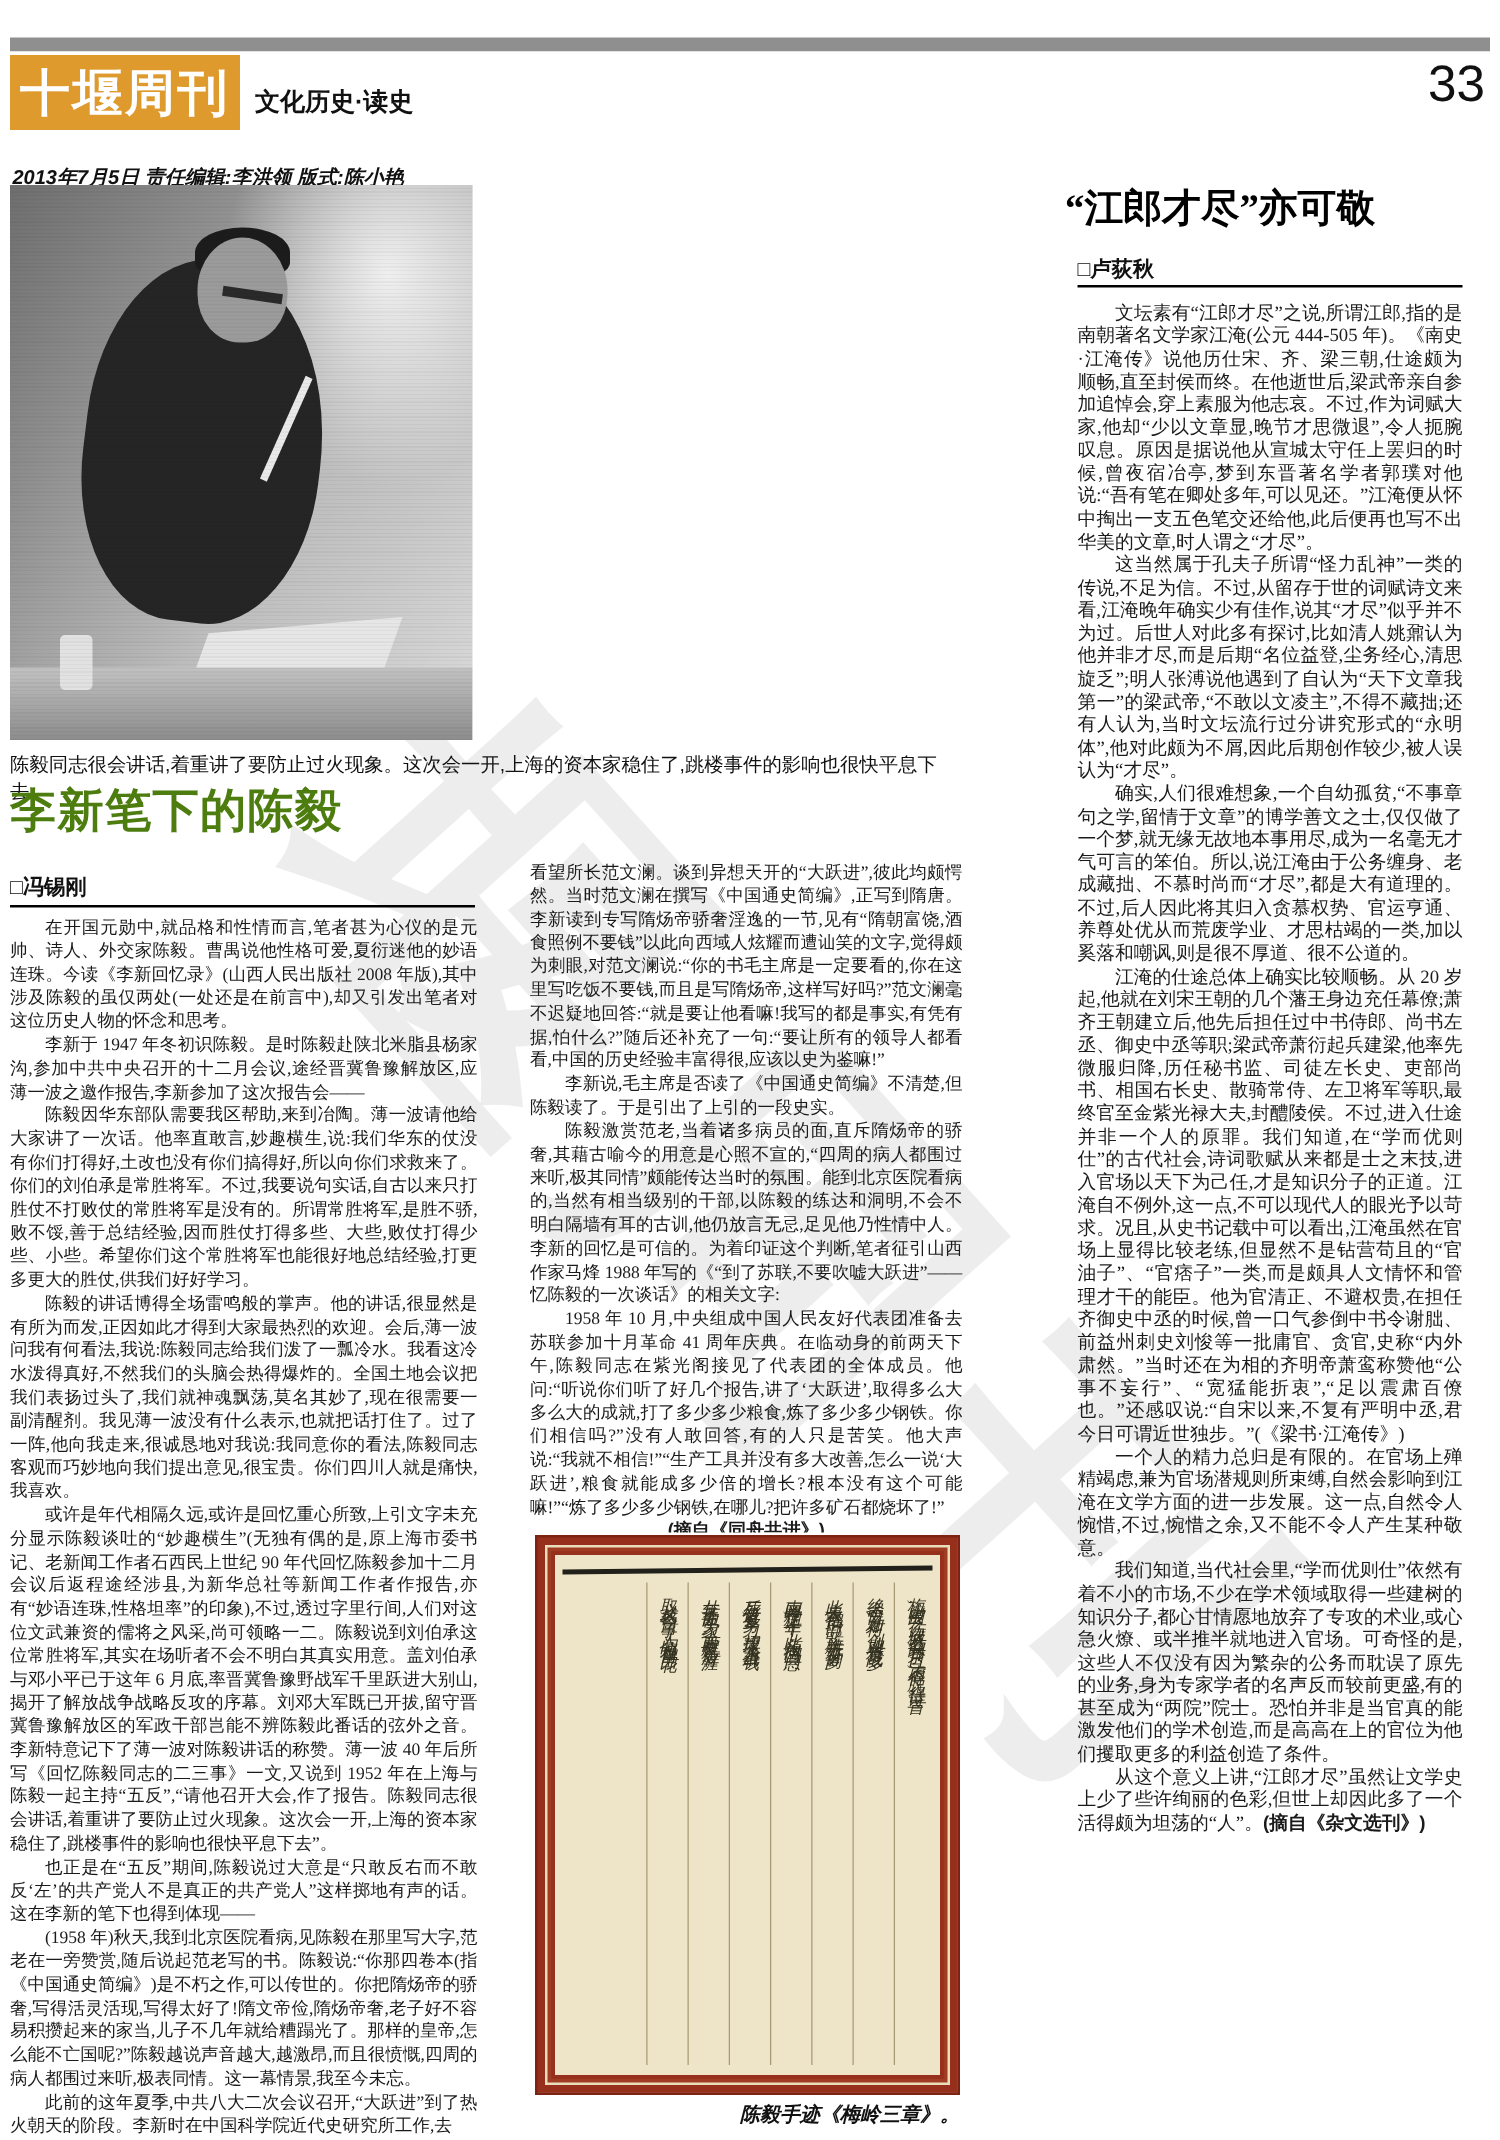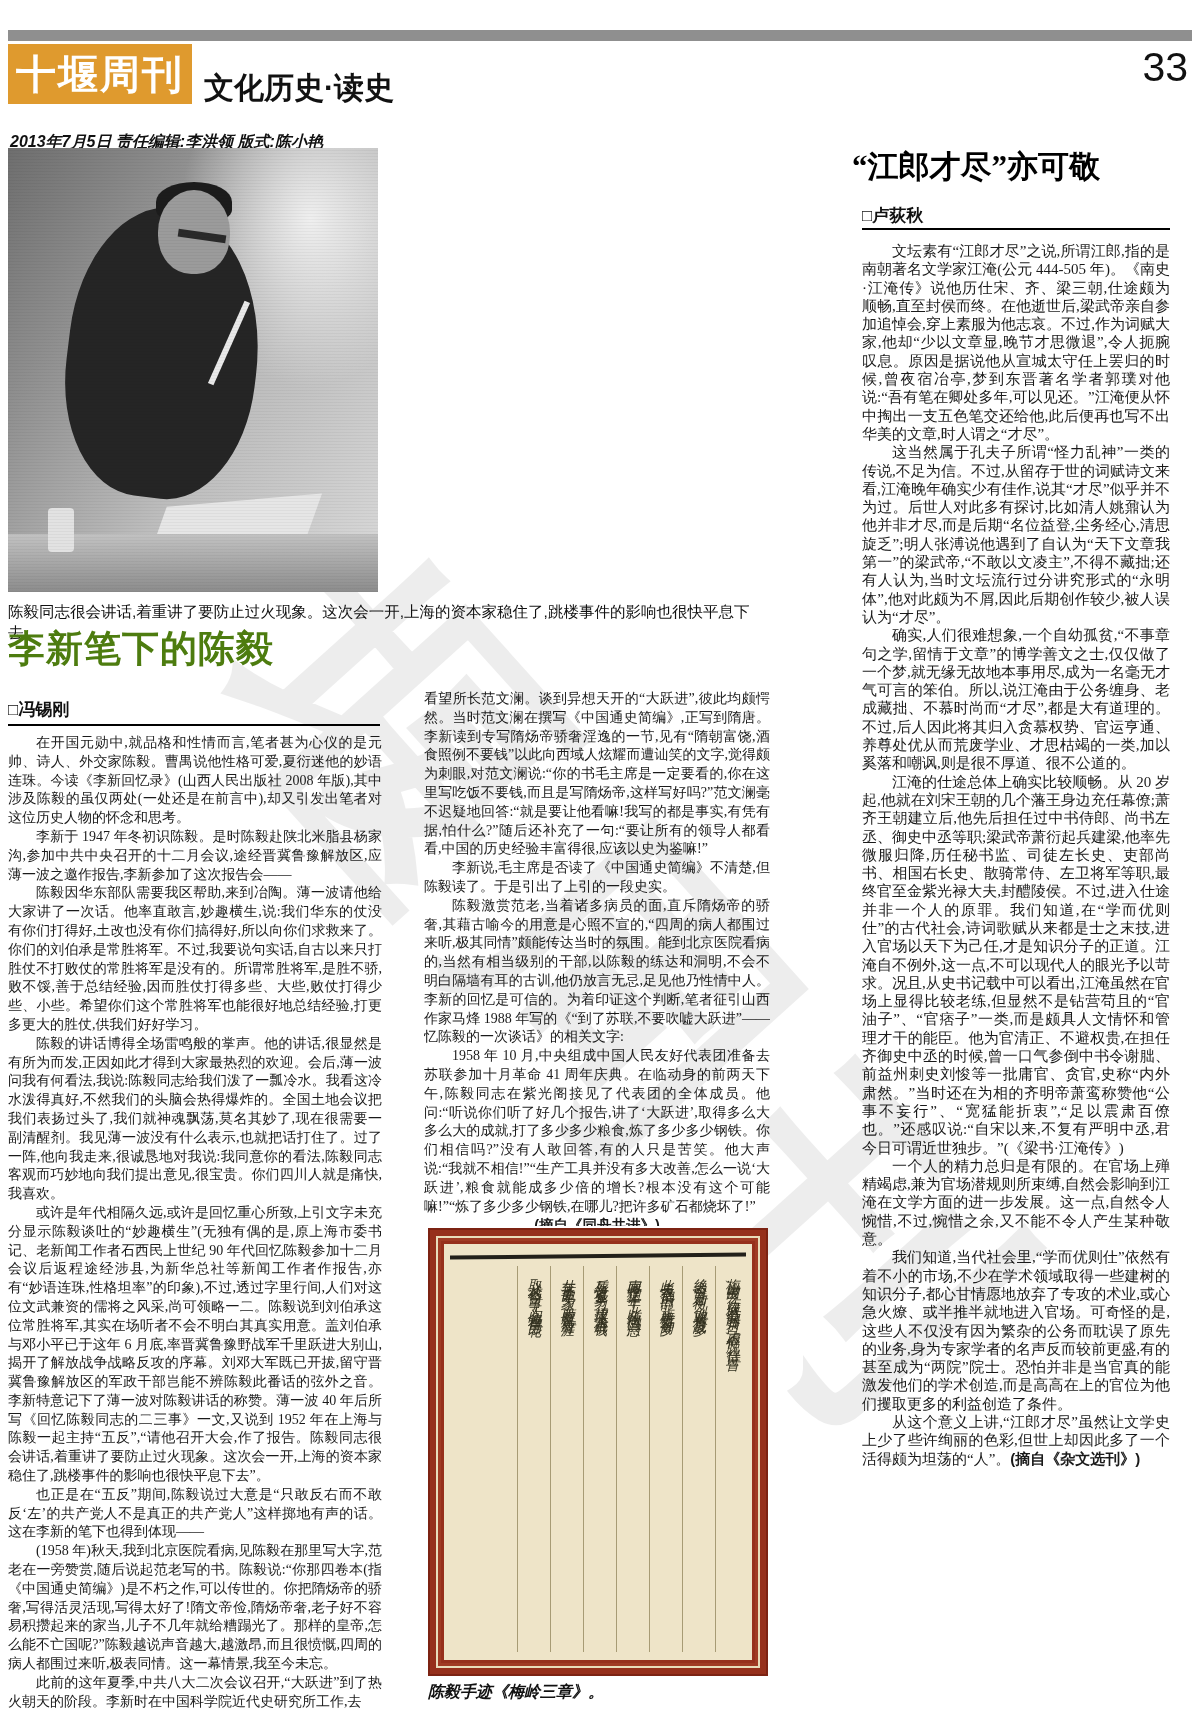--- a/index.html
+++ b/index.html
@@ -7,21 +7,21 @@
        font-family:"Liberation Serif",serif;color:#1a1a1a;overflow:hidden;}
   .abs{position:absolute;}
   .z{z-index:2;}
   
   .topbar{left:8px;top:30px;width:1184px;height:11px;background:#8f8f8f;}
   .brandbox{left:8px;top:44px;width:184px;height:60px;background:#df9a2e;
             display:flex;align-items:center;justify-content:center;}
   .brandbox span{font-family:"Liberation Sans",sans-serif;font-weight:bold;
             font-size:40px;color:#ffffff;letter-spacing:2px;}
   .section{left:204px;top:68px;font-family:"Liberation Sans",sans-serif;
-            font-weight:bold;font-size:30px;color:#111;}
+            font-weight:bold;font-size:20px;color:#111;}
   .pagenum{right:12px;top:44px;font-family:"Liberation Sans",sans-serif;
             font-size:41px;color:#111;}
   .dateline{left:10px;top:110px;font-family:"Liberation Sans",sans-serif;
             font-weight:bold;font-style:italic;font-size:16px;color:#111;margin-top:22px;}
   
   .watermark{left:210px;top:230px;font-family:"Liberation Sans",sans-serif;
             font-weight:bold;font-size:300px;color:rgba(125,125,125,0.14);
             transform:rotate(48deg);transform-origin:0 0;letter-spacing:45px;
             white-space:nowrap;z-index:0;}
   
@@ -66,21 +66,21 @@
   .figure{left:428px;top:1228px;width:340px;height:448px;background:#96301c;
          border:2px solid #7c2313;box-shadow:inset 0 0 0 6px #96301c,inset 0 0 0 8px #e9ddbb,
          inset 0 0 0 11px #a03b24;padding:14px;box-sizing:border-box;}
   .paper{width:100%;height:100%;background:#eee4c8;position:relative;overflow:hidden;}
   .brushline{position:absolute;left:6px;top:10px;right:6px;height:4px;background:#22201a;
          transform:rotate(-.6deg);}
   .vtext{position:absolute;top:22px;bottom:8px;right:4px;left:4px;
          writing-mode:vertical-rl;font-size:13.5px;line-height:24px;
          font-style:italic;color:#32301f;letter-spacing:3px;}
   .vcol{border-left:1px solid rgba(110,95,50,.55);padding:2px 4px 2px 4px;margin:0;}
-  .fig-caption{left:428px;top:1682px;width:340px;
+  .fig-caption{left:428px;top:1682px;width:340px;text-align:right;
          font-weight:bold;font-style:italic;font-size:16px;color:#111;}
   
   .r-title{left:822px;top:146px;width:308px;text-align:center;font-size:31px;
          font-weight:bold;color:#000;}
   .r-author{left:862px;top:204px;}
   .r-rule{left:862px;top:228px;width:308px;height:2px;background:#000;}
   .r-body{left:862px;top:242px;width:308px;height:1462px;font-size:15px;
          line-height:18.3px;text-align:justify;overflow:hidden;}
 </style>
 </head>

